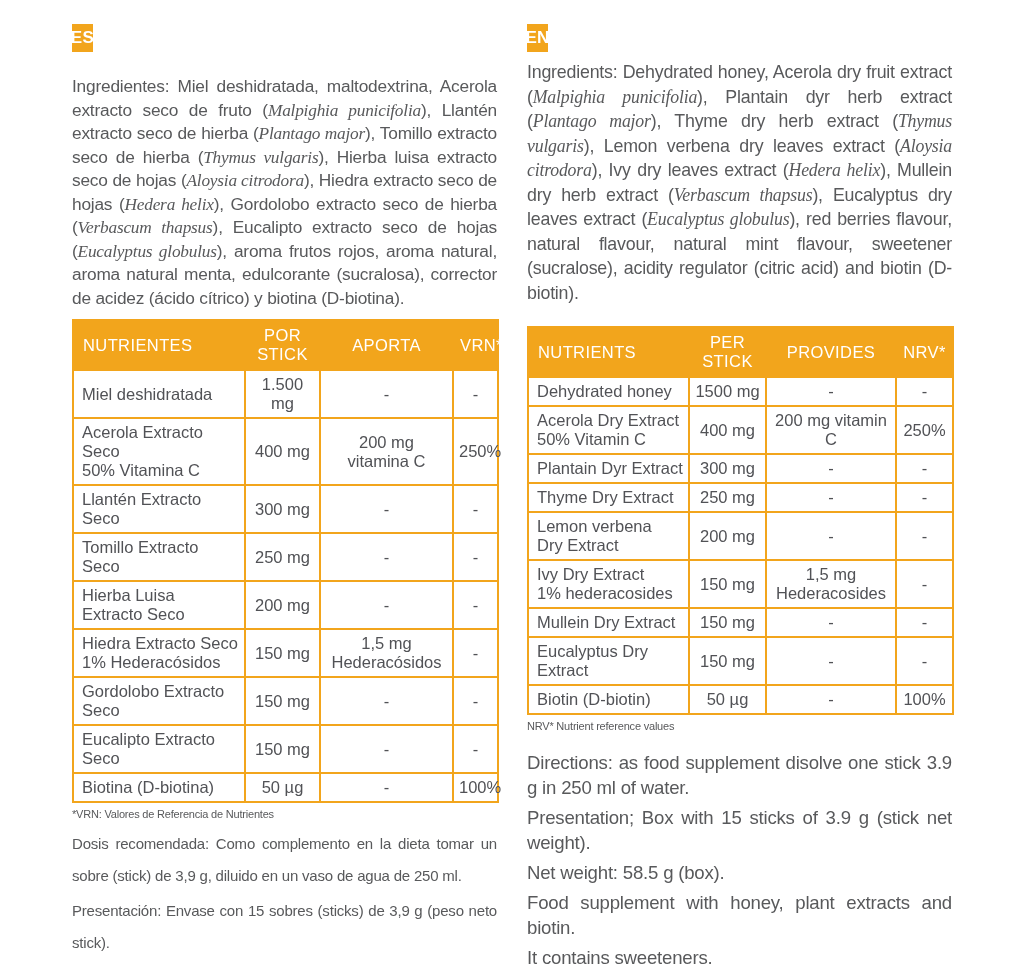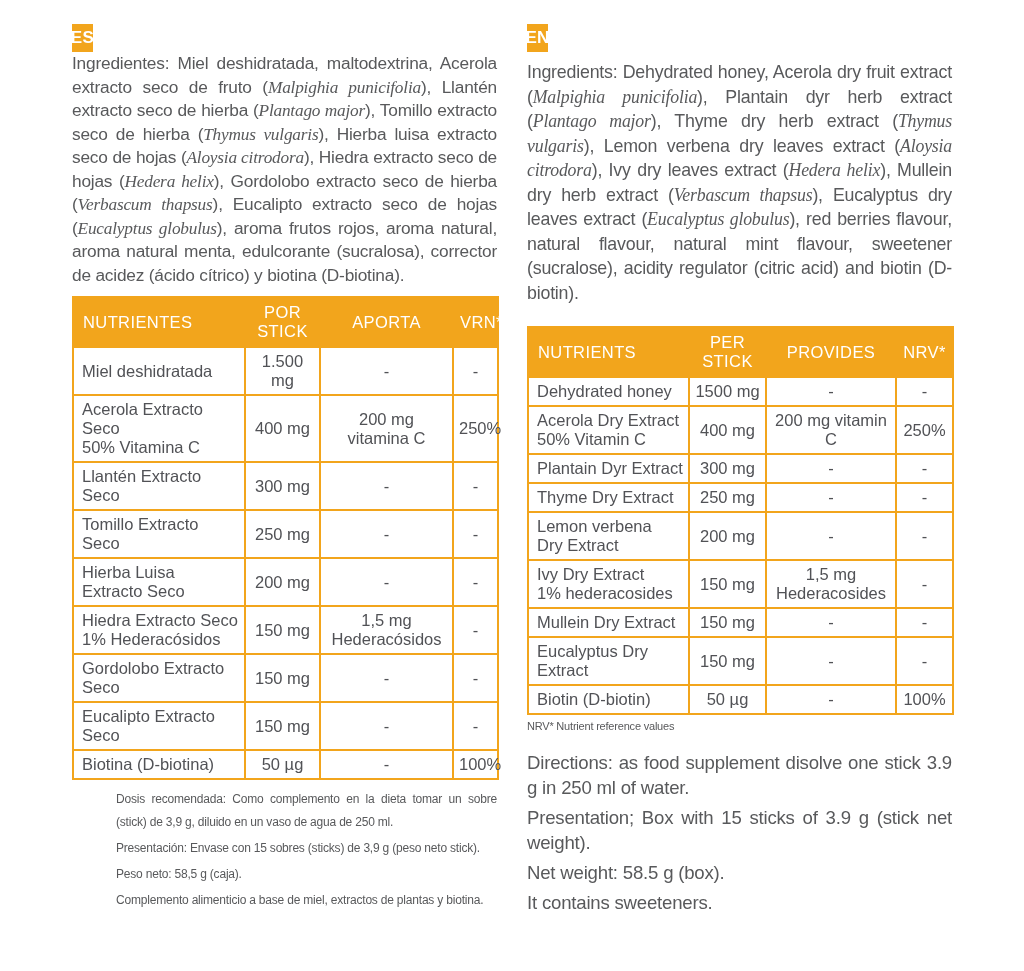--- a/index.html
+++ b/index.html
@@ -12,21 +12,21 @@
   .badge {
     width:21px; height:28px; background:var(--accent); color:#fff;
     font-weight:bold; font-size:17px; display:flex; align-items:center;
     justify-content:center; letter-spacing:0.3px;
   }
 
   .ingredients {
     font-size:17.3px; line-height:23.5px; text-align:justify;
     letter-spacing:-0.2px; color:var(--text);
   }
-  .es .ingredients { margin-top:0; }
+  .es .ingredients { margin-top:23px; }
   .en .ingredients { margin-top:8px; font-size:17.8px; line-height:24.5px; }
   .sci { font-family:"Liberation Serif", serif; font-style:italic; }
 
   table { border-collapse:collapse; table-layout:fixed; width:425px; }
   .es table { margin-top:9px; }
   .en table { margin-top:21px; }
   th, td { border:2px solid var(--accent); vertical-align:middle; }
   th {
     background:var(--accent); color:#fff; font-weight:normal; font-size:16.5px;
     letter-spacing:0.4px; padding:5px 6px; text-align:center;
@@ -37,21 +37,21 @@
     color:#515256; white-space:pre-line;
   }
   td.c1 { text-align:left; padding-left:8px; }
   .es col.c1 { width:172px; } .es col.c2 { width:75px; } .es col.c3 { width:133px; } .es col.c4 { width:45px; }
   .en col.c1 { width:161px; } .en col.c2 { width:77px; } .en col.c3 { width:130px; } .en col.c4 { width:57px; }
 
   .footnote { font-size:11px; margin-top:5px; letter-spacing:-0.2px; }
 
   .bottom { margin-top:8px; }
   .bottom p { text-align:justify; letter-spacing:-0.2px; margin-bottom:3px; }
-  .es .bottom p { font-size:12px; line-height:23px;margin-left:44px; }
+  .es .bottom p { font-size:15px; line-height:32px; }
   .en .bottom { margin-top:18px; }
   .en .bottom p { font-size:18.6px; line-height:25px; margin-bottom:5px; }
 </style>
 </head>
 <body>
 
 <div class="page">
 
   <div class="col es">
     <div class="badge">ES</div>
@@ -125,20 +125,21 @@
             <td class="c4">-</td>
           </tr>
           <tr>
             <td class="c1">Biotina (D-biotina)</td>
             <td class="c2">50 µg</td>
             <td class="c3">-</td>
             <td class="c4">100%</td>
           </tr>
         </tbody>
     </table>
+    <div class="footnote">*VRN: Valores de Referencia de Nutrientes</div>
 
     <div class="bottom">
         <p>Dosis recomendada: Como complemento en la dieta tomar un sobre (stick) de 3,9 g, diluido en un vaso de agua de 250 ml.</p>
         <p>Presentación: Envase con 15 sobres (sticks) de 3,9 g (peso neto stick).</p>
         <p>Peso neto: 58,5 g (caja).</p>
         <p>Complemento alimenticio a base de miel, extractos de plantas y biotina.</p>
       </div>
   </div>
 
   <div class="col en">
@@ -219,17 +220,18 @@
             <td class="c4">100%</td>
           </tr>
         </tbody>
     </table>
     <div class="footnote">NRV* Nutrient reference values</div>
 
     <div class="bottom">
         <p>Directions: as food supplement disolve one stick 3.9 g in 250 ml of water.</p>
         <p>Presentation; Box with 15 sticks of 3.9 g (stick net weight).</p>
         <p>Net weight: 58.5 g (box).</p>
+        <p>Food supplement with honey, plant extracts and biotin.</p>
         <p>It contains sweeteners.</p>
       </div>
   </div>
 
 </div>
 
 </body></html>

